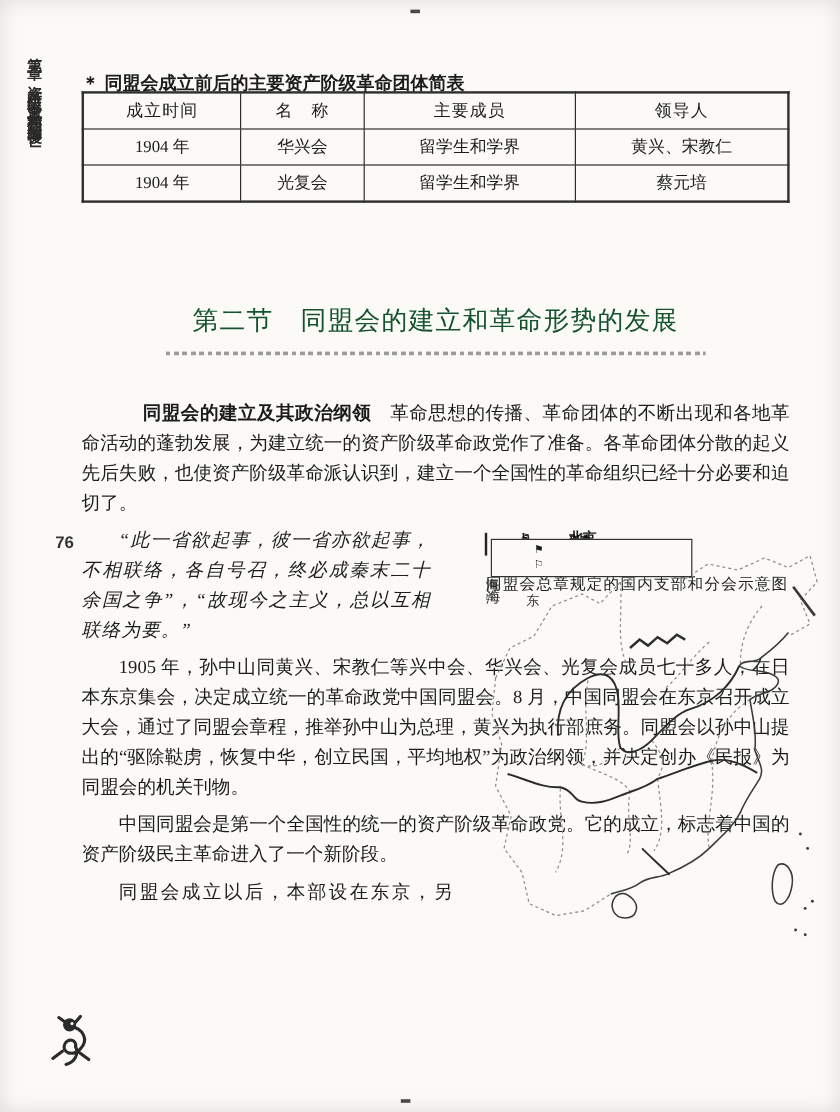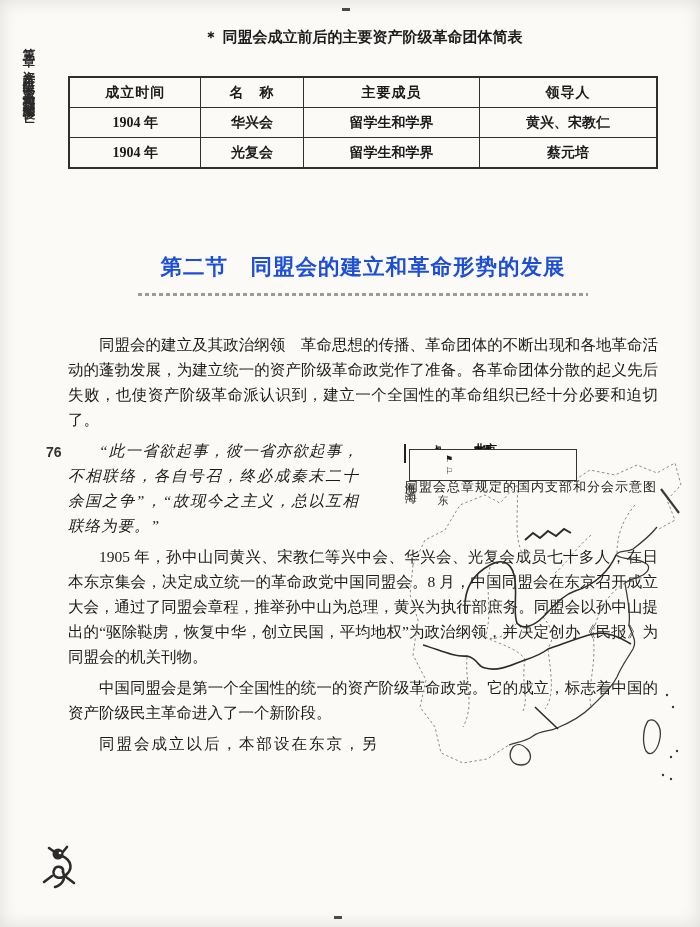--- a/index.html
+++ b/index.html
@@ -15,38 +15,38 @@
   .sidebar .gap{display:inline-block;height:14px;}
   .pageno{position:absolute;left:14px;top:444px;font-family:"Liberation Sans",sans-serif;
           font-size:14px;font-weight:bold;color:#333;margin-left:32px;}
   .pageno .tri{position:absolute;left:-6px;top:4px;width:0;height:0;
                border-top:7px solid transparent;border-bottom:7px solid transparent;
                border-right:12px solid #b9b7b2;z-index:-1;}
 
   
   .content{position:absolute;left:68px;top:0;width:590px;}
 
-  .table-title{position:absolute;top:28px;width:100%;text-align:center;
+  .table-title{position:absolute;top:60px;width:100%;text-align:left;
                font-family:Liberation Sans, sans-serif;font-weight:bold;font-size:15px;}
   table.orgs{position:absolute;top:76px;left:0;width:590px;border-collapse:collapse;
              font-size:14px;text-align:center;}
-  table.orgs th,table.orgs td{border:1.5px solid #2f2f2f;height:27px;font-weight:bold;padding:1px 4px;}
+  table.orgs th,table.orgs td{border:1.5px solid #2f2f2f;height:27px;font-weight:normal;padding:1px 4px;}
   table.orgs th{letter-spacing:1px;}
   table.orgs{border:2px solid #2f2f2f;}
 
   .sec-head{position:absolute;top:252px;width:100%;text-align:center;
-            font-family:"Liberation Sans",sans-serif;font-weight:bold;font-size:21.5px;
-            letter-spacing:1px;color:#1d4ed8;}
+            font-family:"Liberation Sans",sans-serif;font-weight:normal;font-size:21.5px;
+            letter-spacing:1px;color:#14532d;}
   .sec-rule{position:absolute;top:293px;left:70px;width:450px;height:3px;
             background:repeating-linear-gradient(90deg,#9b9b97 0 4px,transparent 4px 7px);}
 
   .flow{position:absolute;top:332px;left:0;width:590px;font-size:15.5px;
         line-height:25px;text-align:justify;}
   .flow p{margin:0 0 6px 0;text-indent:2em;}
-  .lead{font-family:"Liberation Sans",sans-serif;font-weight:normal;}
+  .lead{font-family:"Liberation Sans",sans-serif;font-weight:bold;margin-left:20px;}
   .kai{font-style:italic;letter-spacing:1px;}
   p.kai-par{letter-spacing:2px;}
 
   
   .map-figure{float:right;width:285px;margin:3px 0 4px 14px;}
   .map-box{position:relative;width:282px;height:360px;border:1.5px solid #222;background:#fcfbf8;}
   .map-box svg{position:absolute;left:0;top:0;}
   .legend{position:absolute;left:4px;top:4px;width:158px;border:1px solid #333;
           background:#fcfbf8;padding:3px 4px;font-size:9.5px;line-height:12px;
           font-family:"Liberation Sans",sans-serif;z-index:5;}

